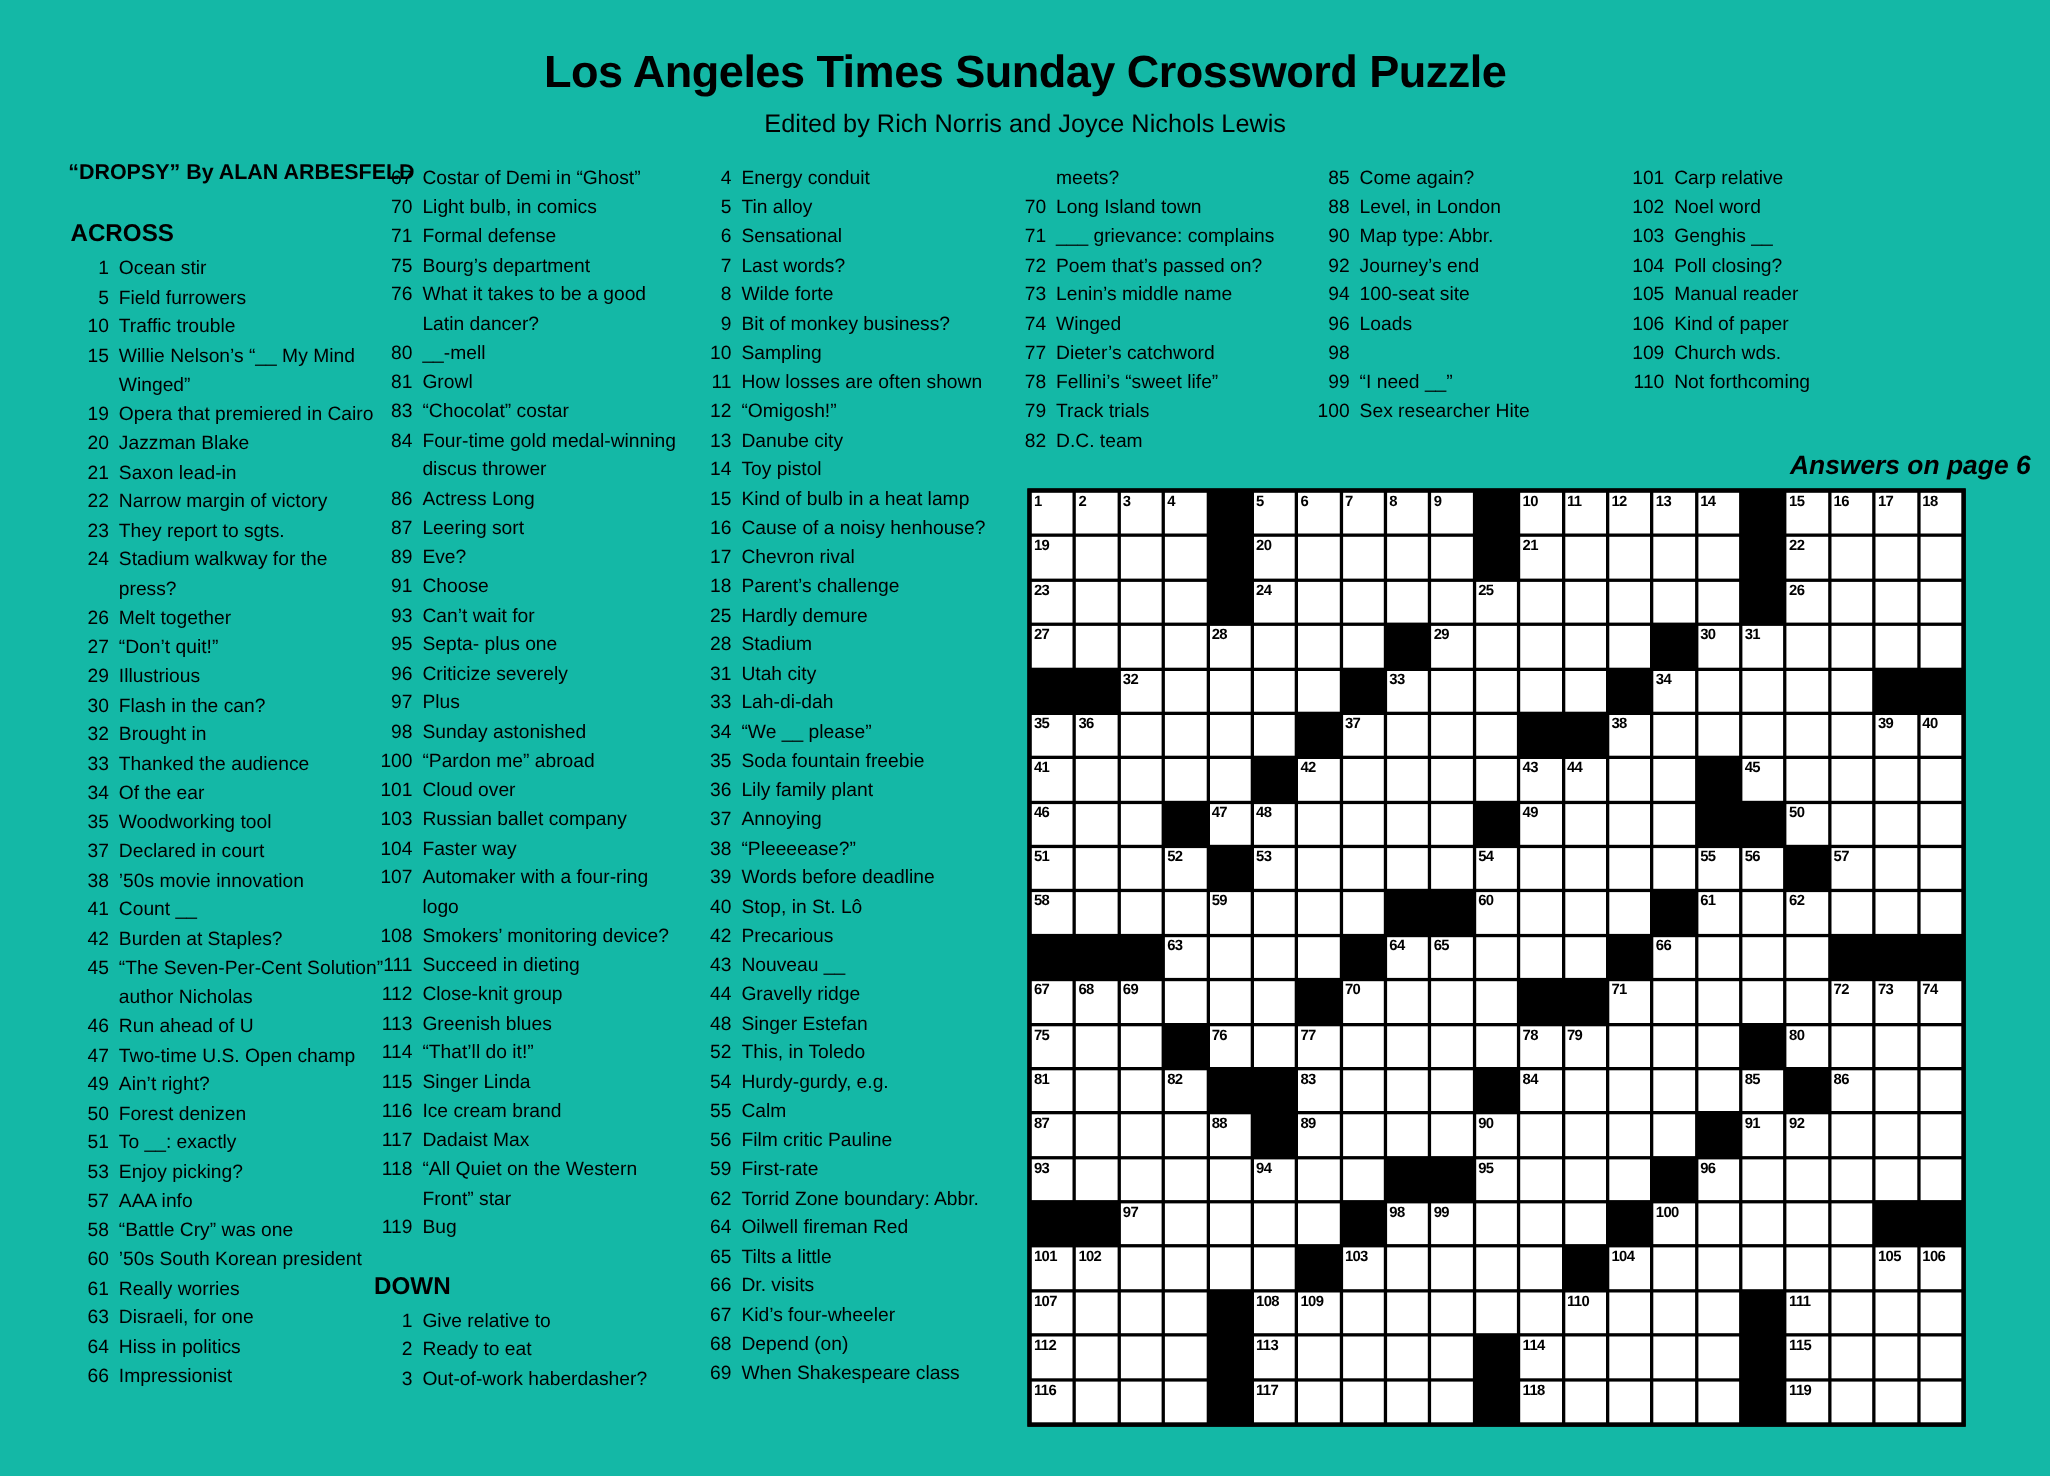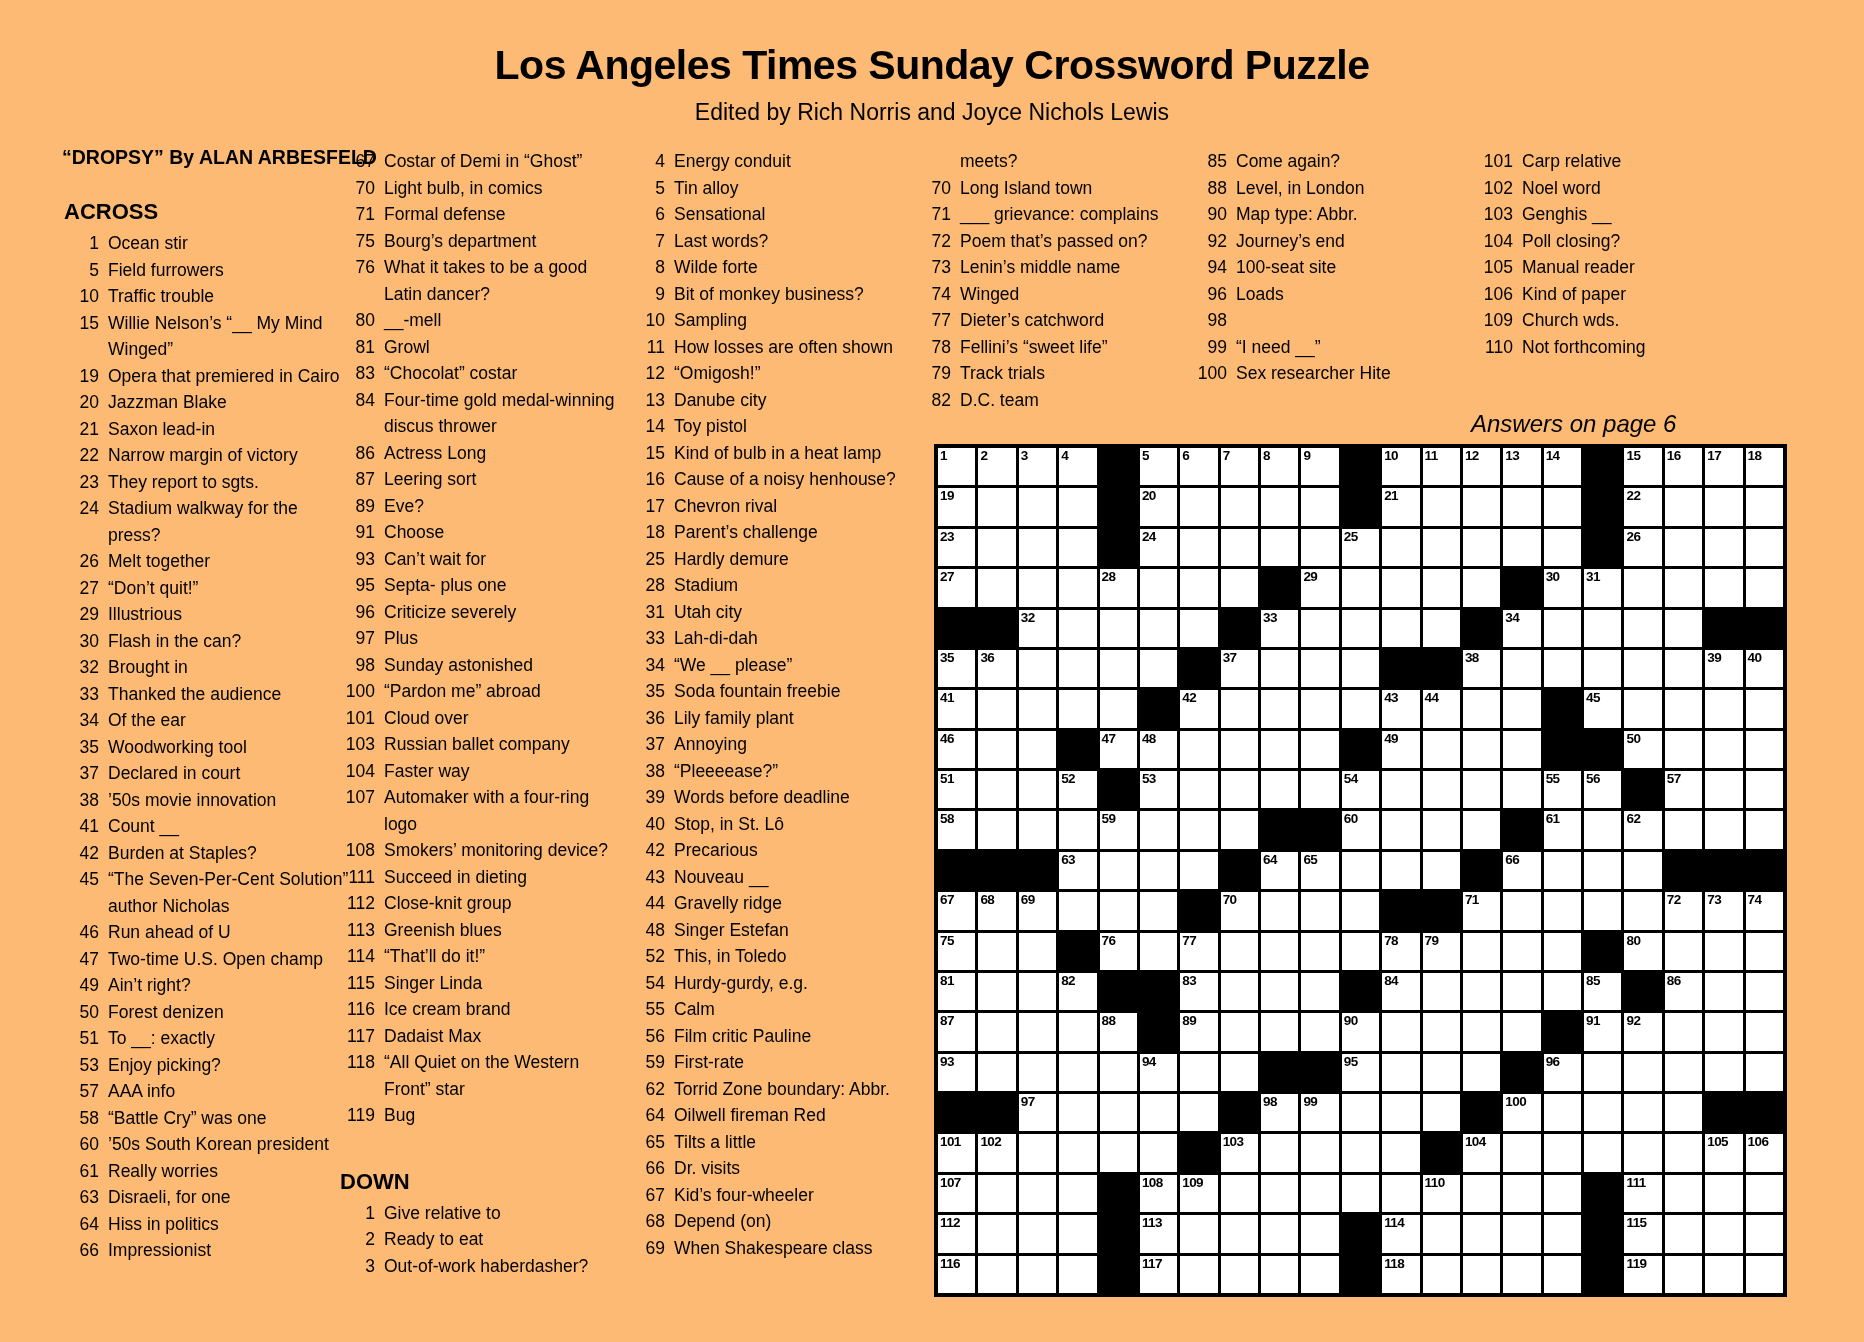--- a/index.html
+++ b/index.html
@@ -1,44 +1,44 @@
 <!DOCTYPE html>
 <html><head>
 <meta charset="utf-8">
 <style>
   html,body { margin:0; padding:0; background:#f3f3f3; }
   .page {
     position:relative; width:1864px; height:1342px; margin:0 auto;
-    background:#fdba74; color:#000;
+    background:#14b8a6; color:#000;
     font-family:"Liberation Sans", sans-serif;
     overflow:hidden;
   }
   .title {
     position:absolute; top:42px; left:0; width:100%;
     text-align:center; font-size:41px; font-weight:bold; letter-spacing:-0.5px;
     white-space:nowrap;
   }
   .subtitle {
     position:absolute; top:99px; left:0; width:100%;
     text-align:center; font-size:23px; font-weight:normal;
   }
   .byline {
     position:absolute; left:62px; top:146px; width:300px;
     font-size:19.5px; font-weight:bold; white-space:nowrap;
   }
   .clue-col { position:absolute; font-size:17.5px; line-height:26.5px; }
   .clue-header { font-weight:bold; font-size:22px; line-height:28px; margin-bottom:4px; }
   .clue-header + .clue-row { margin-top:0; }
   .clue-row { display:flex; align-items:flex-start; }
-  .down-gap { margin-top:39px; }
+  .down-gap { margin-top:26px; }
   .clue-num { flex:0 0 44px; text-align:right; padding-right:9px; box-sizing:border-box; }
   .clue-text { flex:1; white-space:pre-wrap; }
   .answers-note {
-    position:absolute; top:410px; left:1471px; width:340px;
-    text-align:left; font-size:24px; font-weight:normal; font-style:italic;
+    position:absolute; top:410px; left:1506px; width:340px;
+    text-align:right; font-size:24px; font-weight:bold; font-style:italic;
   }
   #grid {
     position:absolute; left:934px; top:444px; width:853px; height:853px;
     display:grid; grid-template-columns:repeat(21,1fr); grid-template-rows:repeat(21,1fr);
     gap:3px; background:#000; border:4px solid #000; box-sizing:border-box;
   }
   .cell { background:#fff; position:relative; }
   .cell.black { background:#000; }
   .cell-num {
     position:absolute; top:1px; left:2px;

